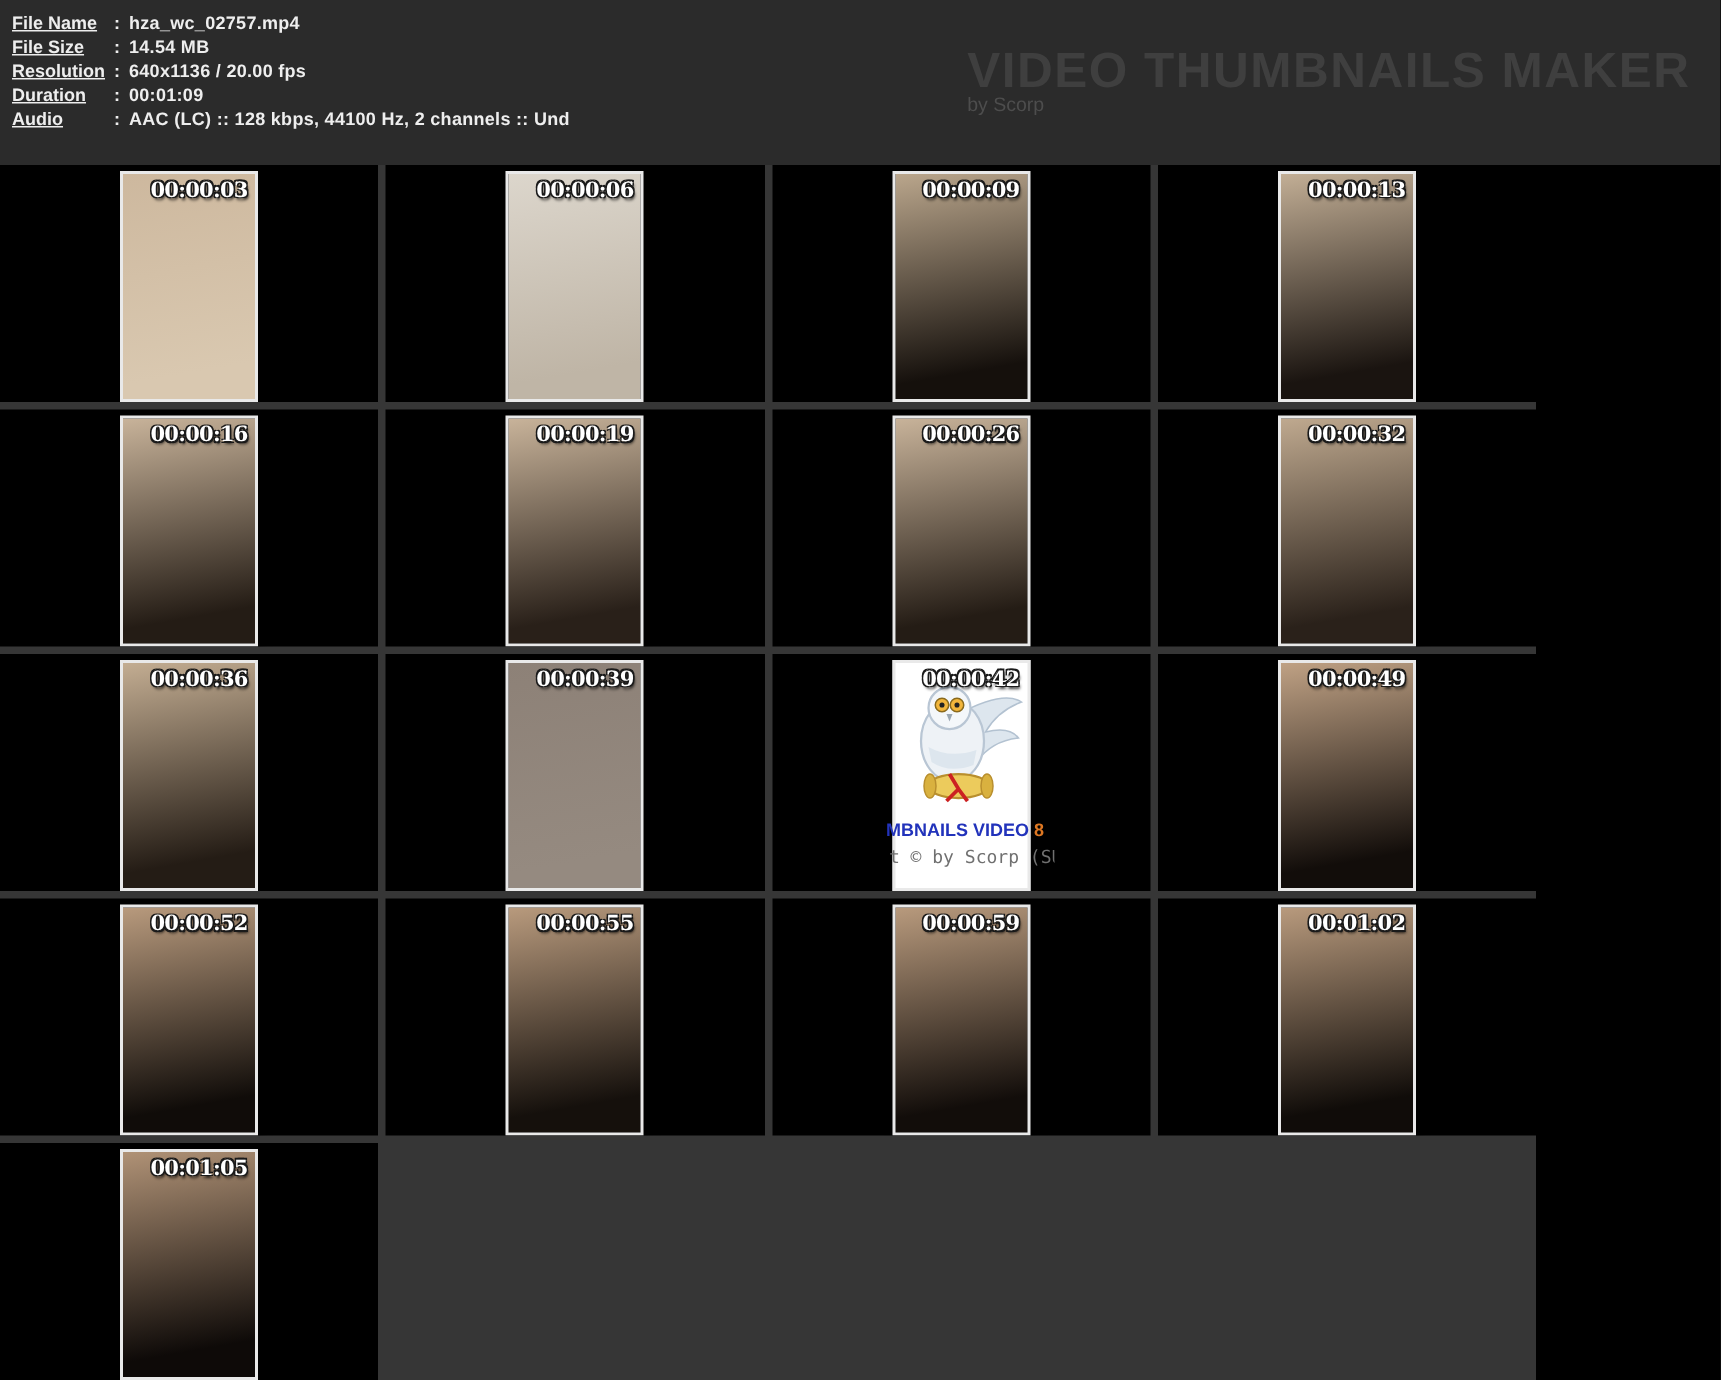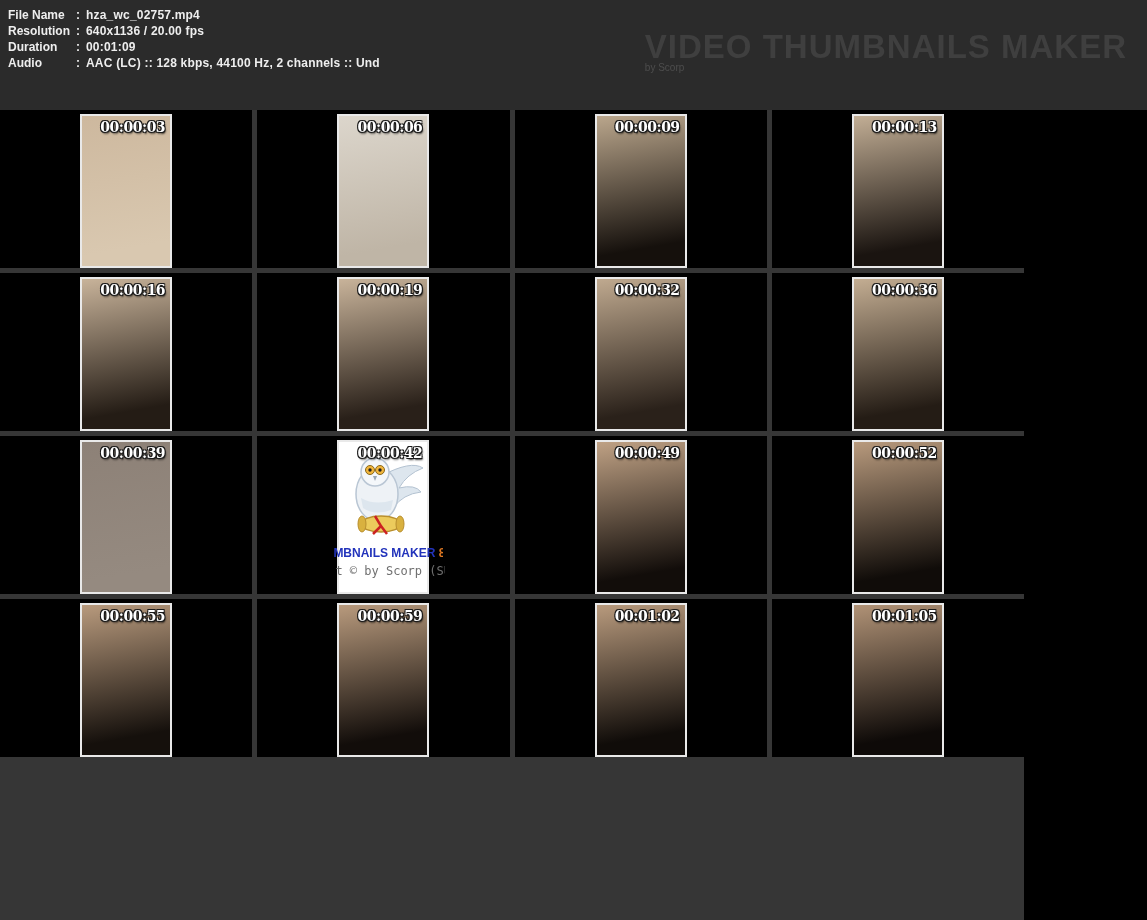--- a/index.html
+++ b/index.html
@@ -6,33 +6,33 @@
   html,body { width:1147px; height:920px; overflow:hidden; background:#000; }
   body { font-family:"Liberation Sans", sans-serif; }
 
   
   .header {
     position:relative; width:1147px; height:110px;
     background:var(--header-bg,#2b2b2b);
     padding:7px 0 0 8px;
   }
   .meta-row { height:16px; line-height:16px; font-size:12px; font-weight:bold; color:var(--header-text,#eeeeee); white-space:nowrap; }
-  .meta-label { display:inline-block; width:68px; }
+  .meta-label { display:inline-block; width:68px;text-decoration:underline; }
   .meta-sep { display:inline-block; width:10px; }
   .meta-value { letter-spacing:0.2px; }
 
   .brand {
     position:absolute; top:30px; right:20px; text-align:left;
   }
   .brand-title {
     font-size:33px; font-weight:bold; letter-spacing:1px;
     color:var(--logo-text,#3f3f3f); line-height:34px;
   }
   .brand-sub {
-    font-size:10px; color:var(--logo-sub,#4d4d4d); margin-top:-2px; margin-right:2px;
+    font-size:13px; color:var(--logo-sub,#4d4d4d); margin-top:-2px; margin-right:2px;
   }
 
   
   .grid {
     width:1024px; height:810px;
     display:grid;
     grid-template-columns:repeat(4,1fr);
     grid-template-rows:repeat(5,1fr);
     gap:5px;
     background:var(--grid-line,#363636);
@@ -74,20 +74,23 @@
   }
 </style>
 </head>
 <body style="--header-bg: #2b2b2b; --header-text: #eeeeee; --logo-text: #3f3f3f; --logo-sub: #4d4d4d; --grid-line: #363636; --thumb-border: #e9e9e9; --ts-color: #ffffff; --wm-blue: #2233bb; --wm-orange: #dd7722; --wm-gray: #707070;">
 
 <div class="header">
   <div class="meta-row">
     <span class="meta-label">File Name</span><span class="meta-sep">:</span><span class="meta-value">hza_wc_02757.mp4</span>
   </div>
   <div class="meta-row">
+    <span class="meta-label">File Size</span><span class="meta-sep">:</span><span class="meta-value">14.54 MB</span>
+  </div>
+  <div class="meta-row">
     <span class="meta-label">Resolution</span><span class="meta-sep">:</span><span class="meta-value">640x1136 / 20.00 fps</span>
   </div>
   <div class="meta-row">
     <span class="meta-label">Duration</span><span class="meta-sep">:</span><span class="meta-value">00:01:09</span>
   </div>
   <div class="meta-row">
     <span class="meta-label">Audio</span><span class="meta-sep">:</span><span class="meta-value">AAC (LC) :: 128 kbps, 44100 Hz, 2 channels :: Und</span>
   </div>
 
   <div class="brand">
@@ -120,20 +123,25 @@
   </div>
 
   <div class="cell">
     <div class="thumb" style="--t1: #c8b39a; --t2: #241c15;">
       <span class="ts">00:00:16</span>
     </div>
   </div>
   <div class="cell">
     <div class="thumb" style="--t1: #c8b39a; --t2: #292019;">
       <span class="ts">00:00:19</span>
+    </div>
+  </div>
+  <div class="cell">
+    <div class="thumb" style="--t1: #c8b39a; --t2: #241c15;">
+      <span class="ts">00:00:26</span>
     </div>
   </div>
 
   <div class="cell">
     <div class="thumb" style="--t1: #bfa98f; --t2: #2a211a;">
       <span class="ts">00:00:32</span>
     </div>
   </div>
   <div class="cell">
     <div class="thumb" style="--t1: #c3ad92; --t2: #241c15;">
@@ -158,21 +166,21 @@
           <circle cx="29" cy="24" r="1.7" fill="#222222"></circle>
           <circle cx="39" cy="24" r="1.7" fill="#222222"></circle>
           <path d="M32 30 L36 30 L34 35 Z" fill="#9aa7b3"></path>
           <path d="M20 52 Q34 60 52 54 L50 64 Q34 70 22 62 Z" fill="#dde6ee"></path>
           <ellipse cx="40" cy="78" rx="20" ry="8" fill="#eccb5c" stroke="#b98f2e" stroke-width="1.5"></ellipse>
           <ellipse cx="21" cy="78" rx="4" ry="8" fill="#d9b13f" stroke="#b98f2e" stroke-width="1"></ellipse>
           <ellipse cx="59" cy="78" rx="4" ry="8" fill="#d9b13f" stroke="#b98f2e" stroke-width="1"></ellipse>
           <path d="M34 70 L40 80 L32 88 M40 80 L46 88" stroke="#cc2222" stroke-width="2.5" fill="none"></path>
         </svg>
       </div>
-      <div class="wm-line1"><span>MBNAILS MAKER</span> <span class="wm-suffix">8</span></div>
+      <div class="wm-line1"><span>MBNAILS VIDEO</span> <span class="wm-suffix">8</span></div>
       <div class="wm-line2">t © by Scorp (SU</div>
       <span class="ts">00:00:42</span>
     </div>
   </div>
   <div class="cell">
     <div class="thumb" style="--t1: #bfa184; --t2: #120d0a;">
       <span class="ts">00:00:49</span>
     </div>
   </div>
   <div class="cell">

